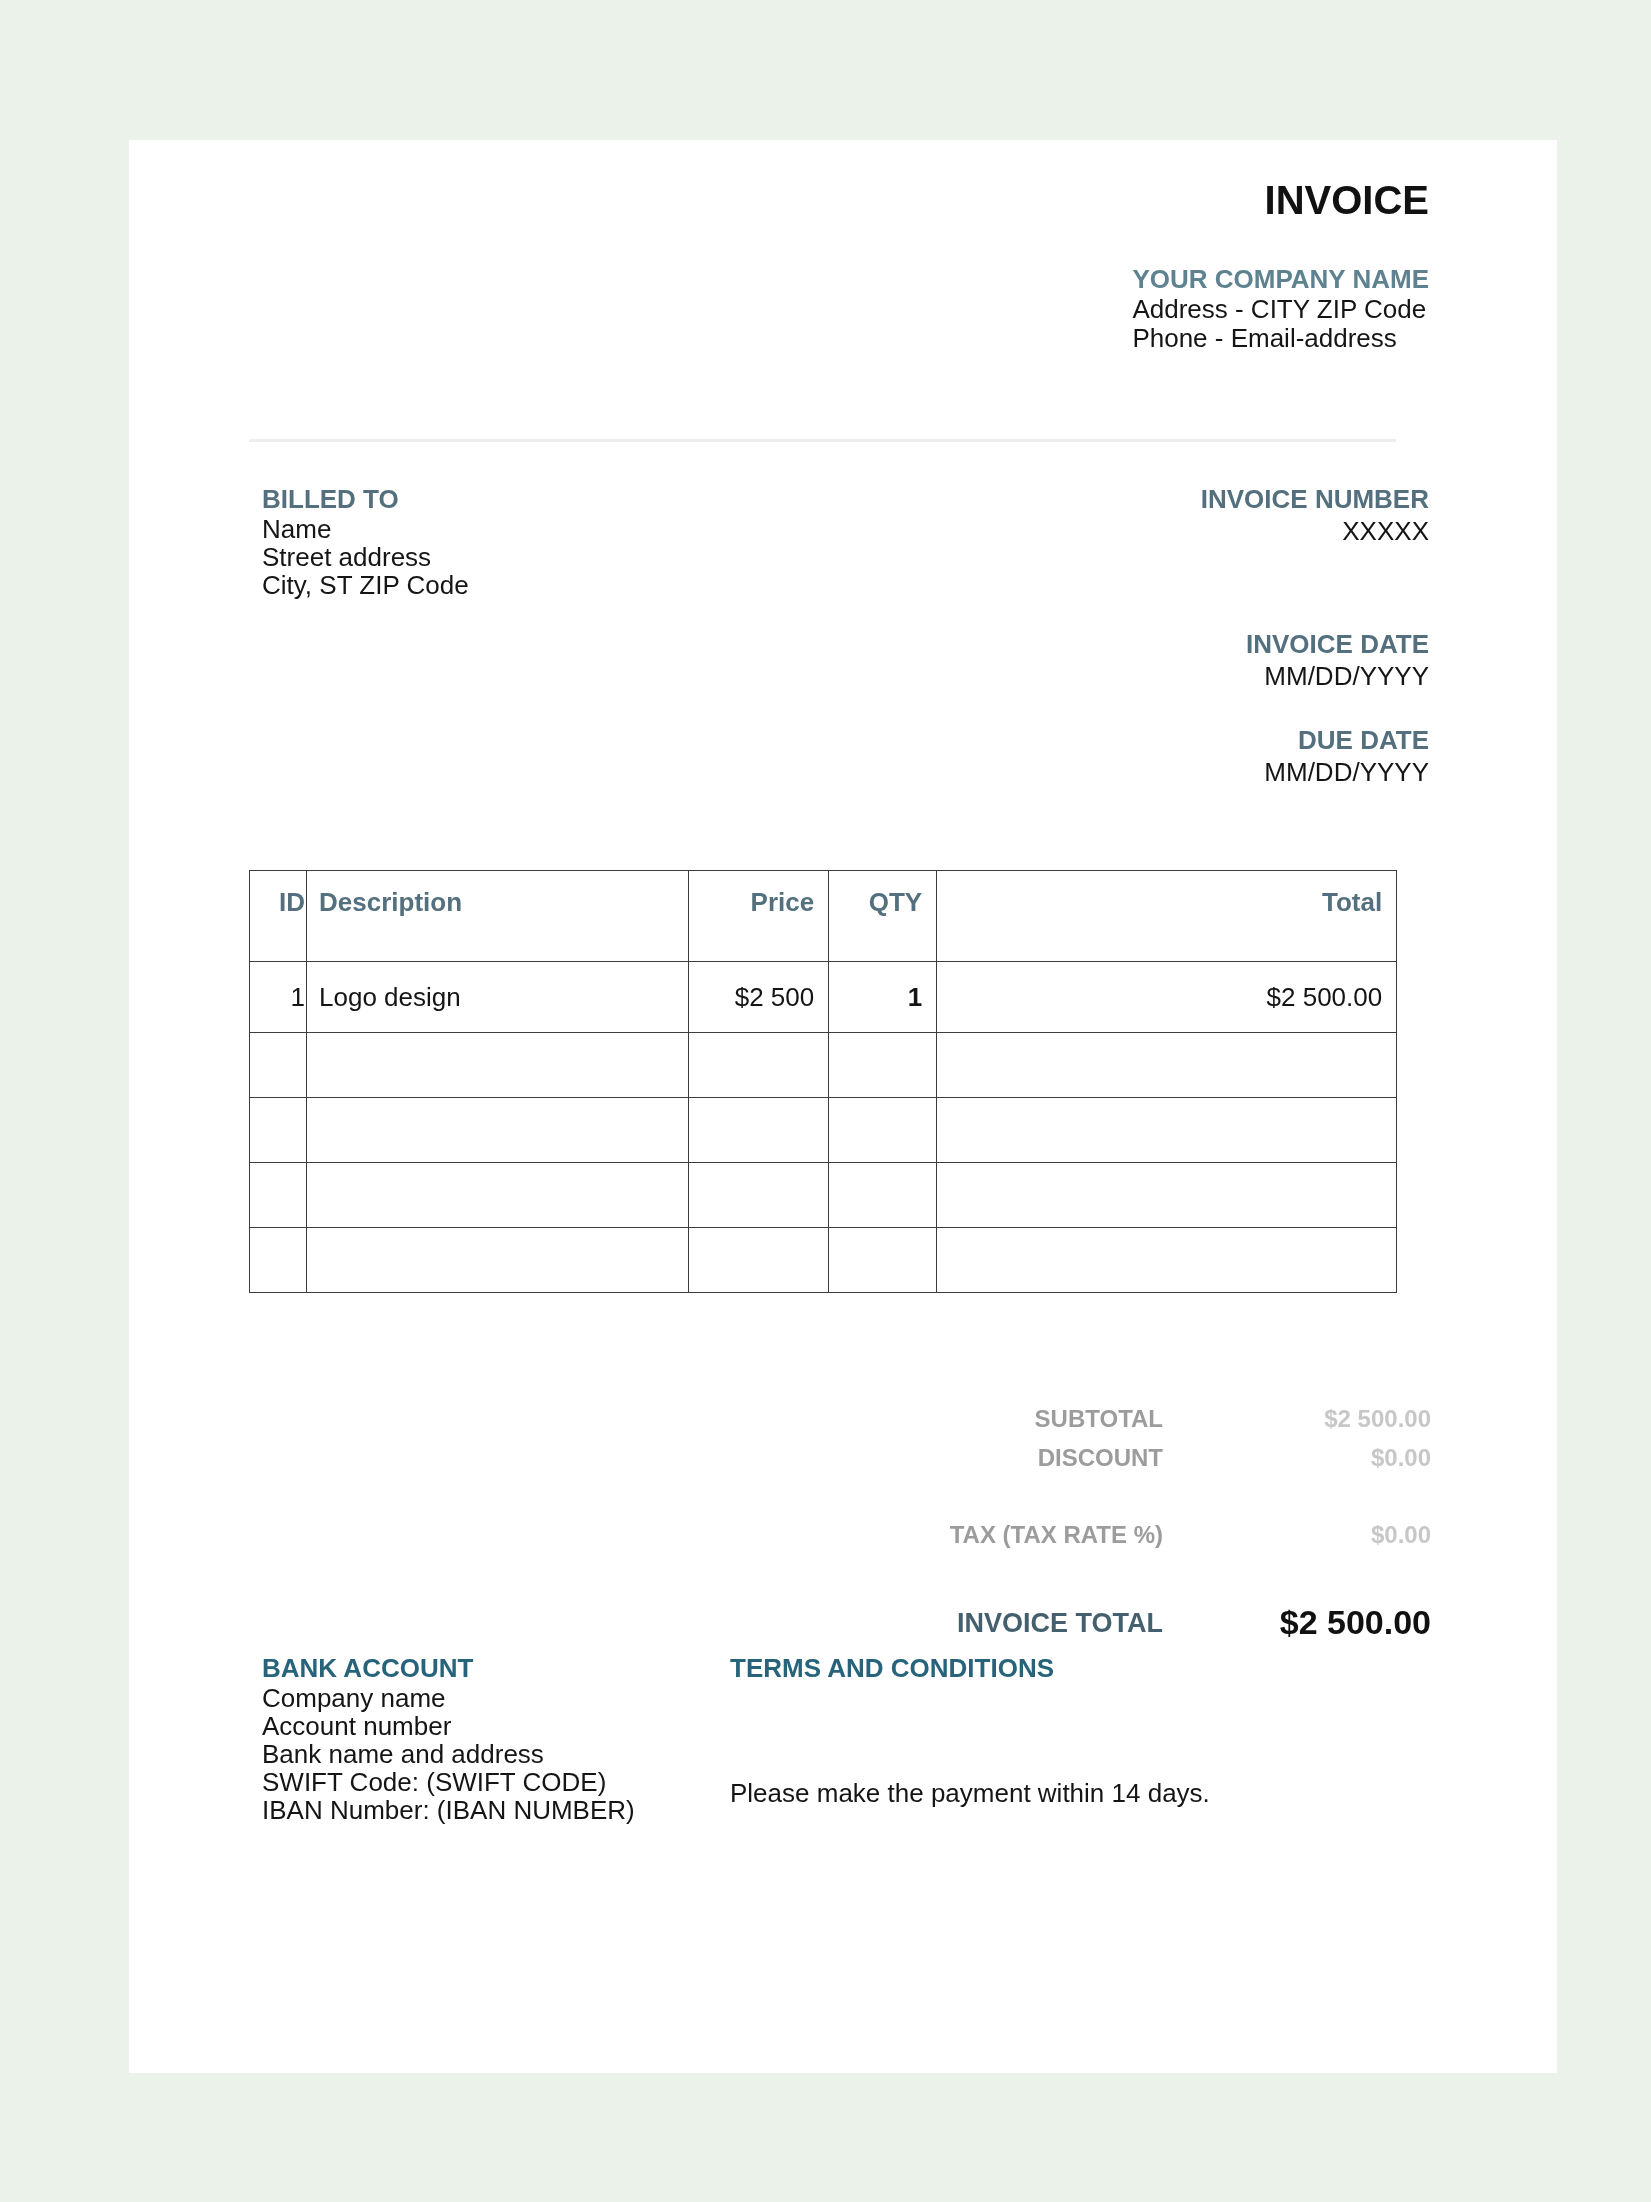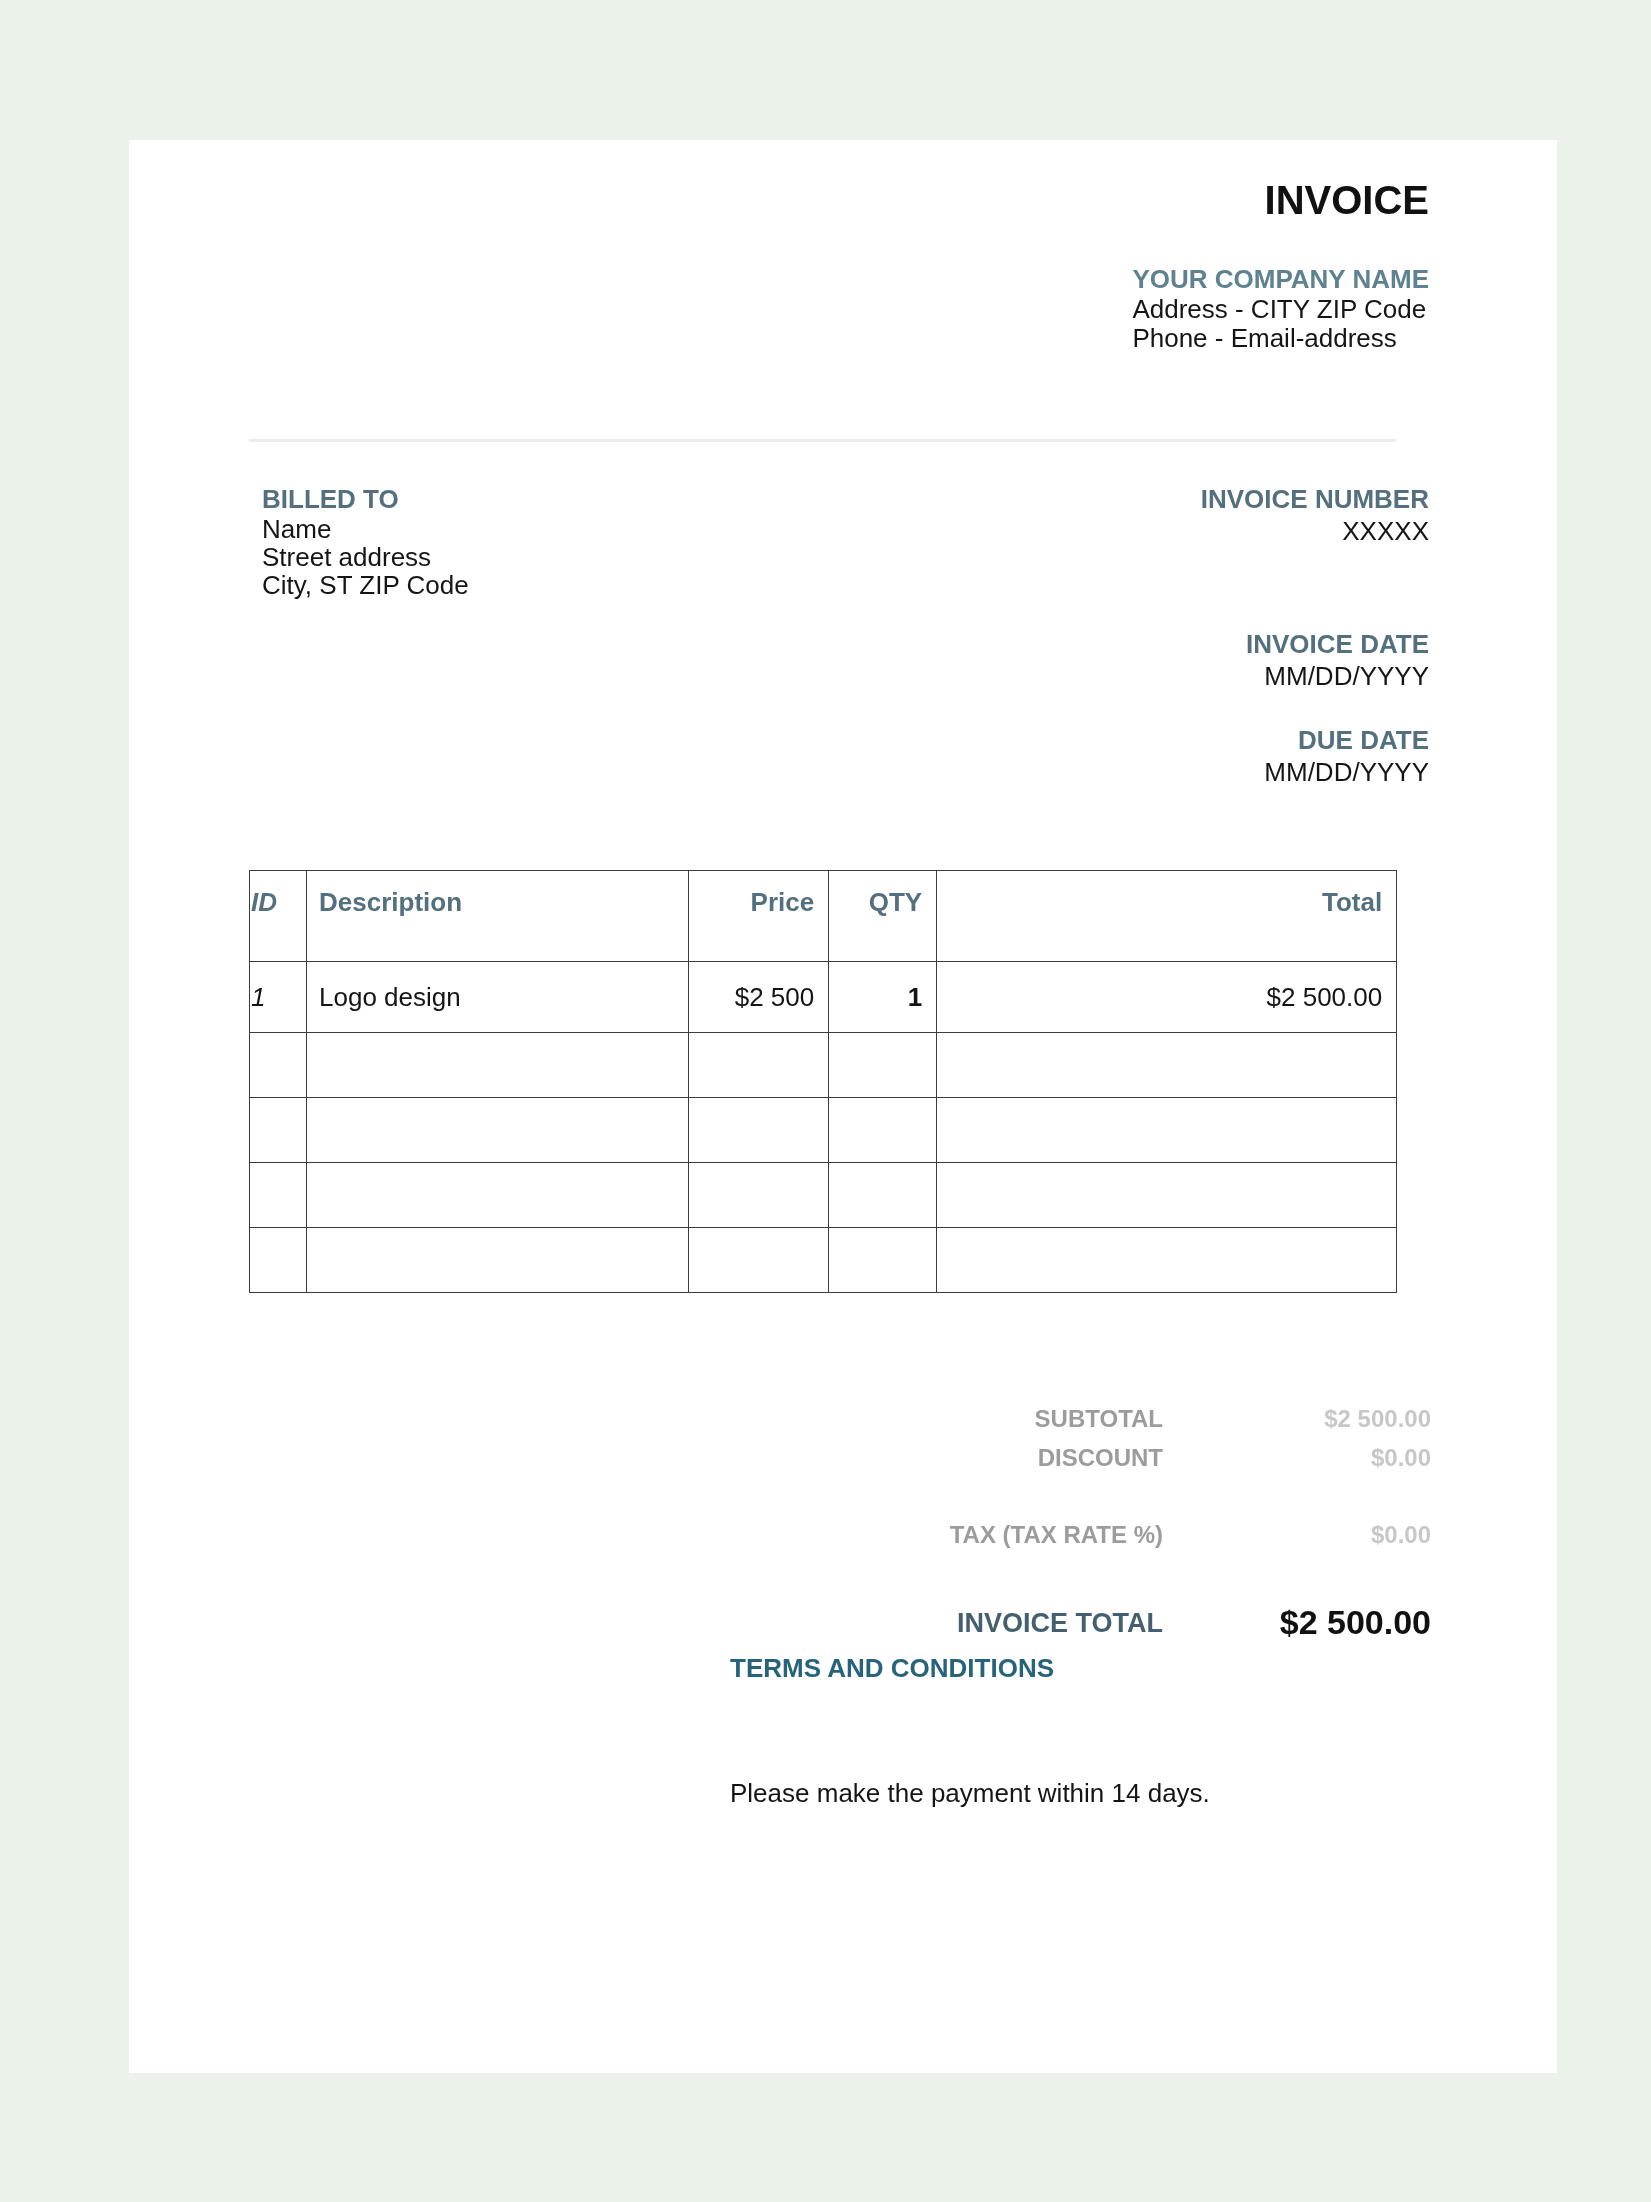--- a/index.html
+++ b/index.html
@@ -53,21 +53,21 @@
   }
   #items-table .header-row { height:91px; }
   #items-table .item-row { height:71px; }
   #items-table .empty-row { height:65px; }
   #items-table td { font-size:26px; color:#151515; vertical-align:middle; }
   .col-id { width:57px; }
   .col-desc { width:382px; }
   .col-price { width:140px; }
   .col-qty { width:108px; }
   .col-total { width:460px; }
-  .cell-center { text-align:left;font-style:italic; }
+  .cell-center { text-align:right; }
   .cell-left { text-align:left; padding-left:12px; }
   .cell-right { text-align:right; padding-right:13.8px;margin-left:36px; }
   td.qty-cell { color:#54707e; font-weight:700; }
 
   
   .sum-row { position:absolute; right:126px; width:774px; height:29px; }
   .sum-label {
     position:absolute; right:268px; top:0; white-space:nowrap;
     font-size:24px; font-weight:700; color:#9c9c9c;
   }
@@ -192,19 +192,27 @@
   </div>
   <div id="sum-tax" class="sum-row">
     <span class="sum-label">TAX (TAX RATE %)</span>
     <span class="sum-value">$0.00</span>
   </div>
   <div id="sum-total" class="sum-row">
     <span class="sum-label">INVOICE TOTAL</span>
     <span class="sum-value">$2 500.00</span>
   </div>
 
+  <div id="bank-block" class="abs">
+    <div class="teal-heading">BANK ACCOUNT</div>
+    <div class="body-line">Company name</div>
+    <div class="body-line">Account number</div>
+    <div class="body-line">Bank name and address</div>
+    <div class="body-line">SWIFT Code: (SWIFT CODE)</div>
+    <div class="body-line">IBAN Number: (IBAN NUMBER)</div>
+  </div>
 
   <div id="terms-heading" class="abs teal-heading">TERMS AND CONDITIONS</div>
   <div id="terms-body" class="abs body-line">Please make the payment within 14 days.</div>
 
 
 </div>
 
 
 </body></html>

